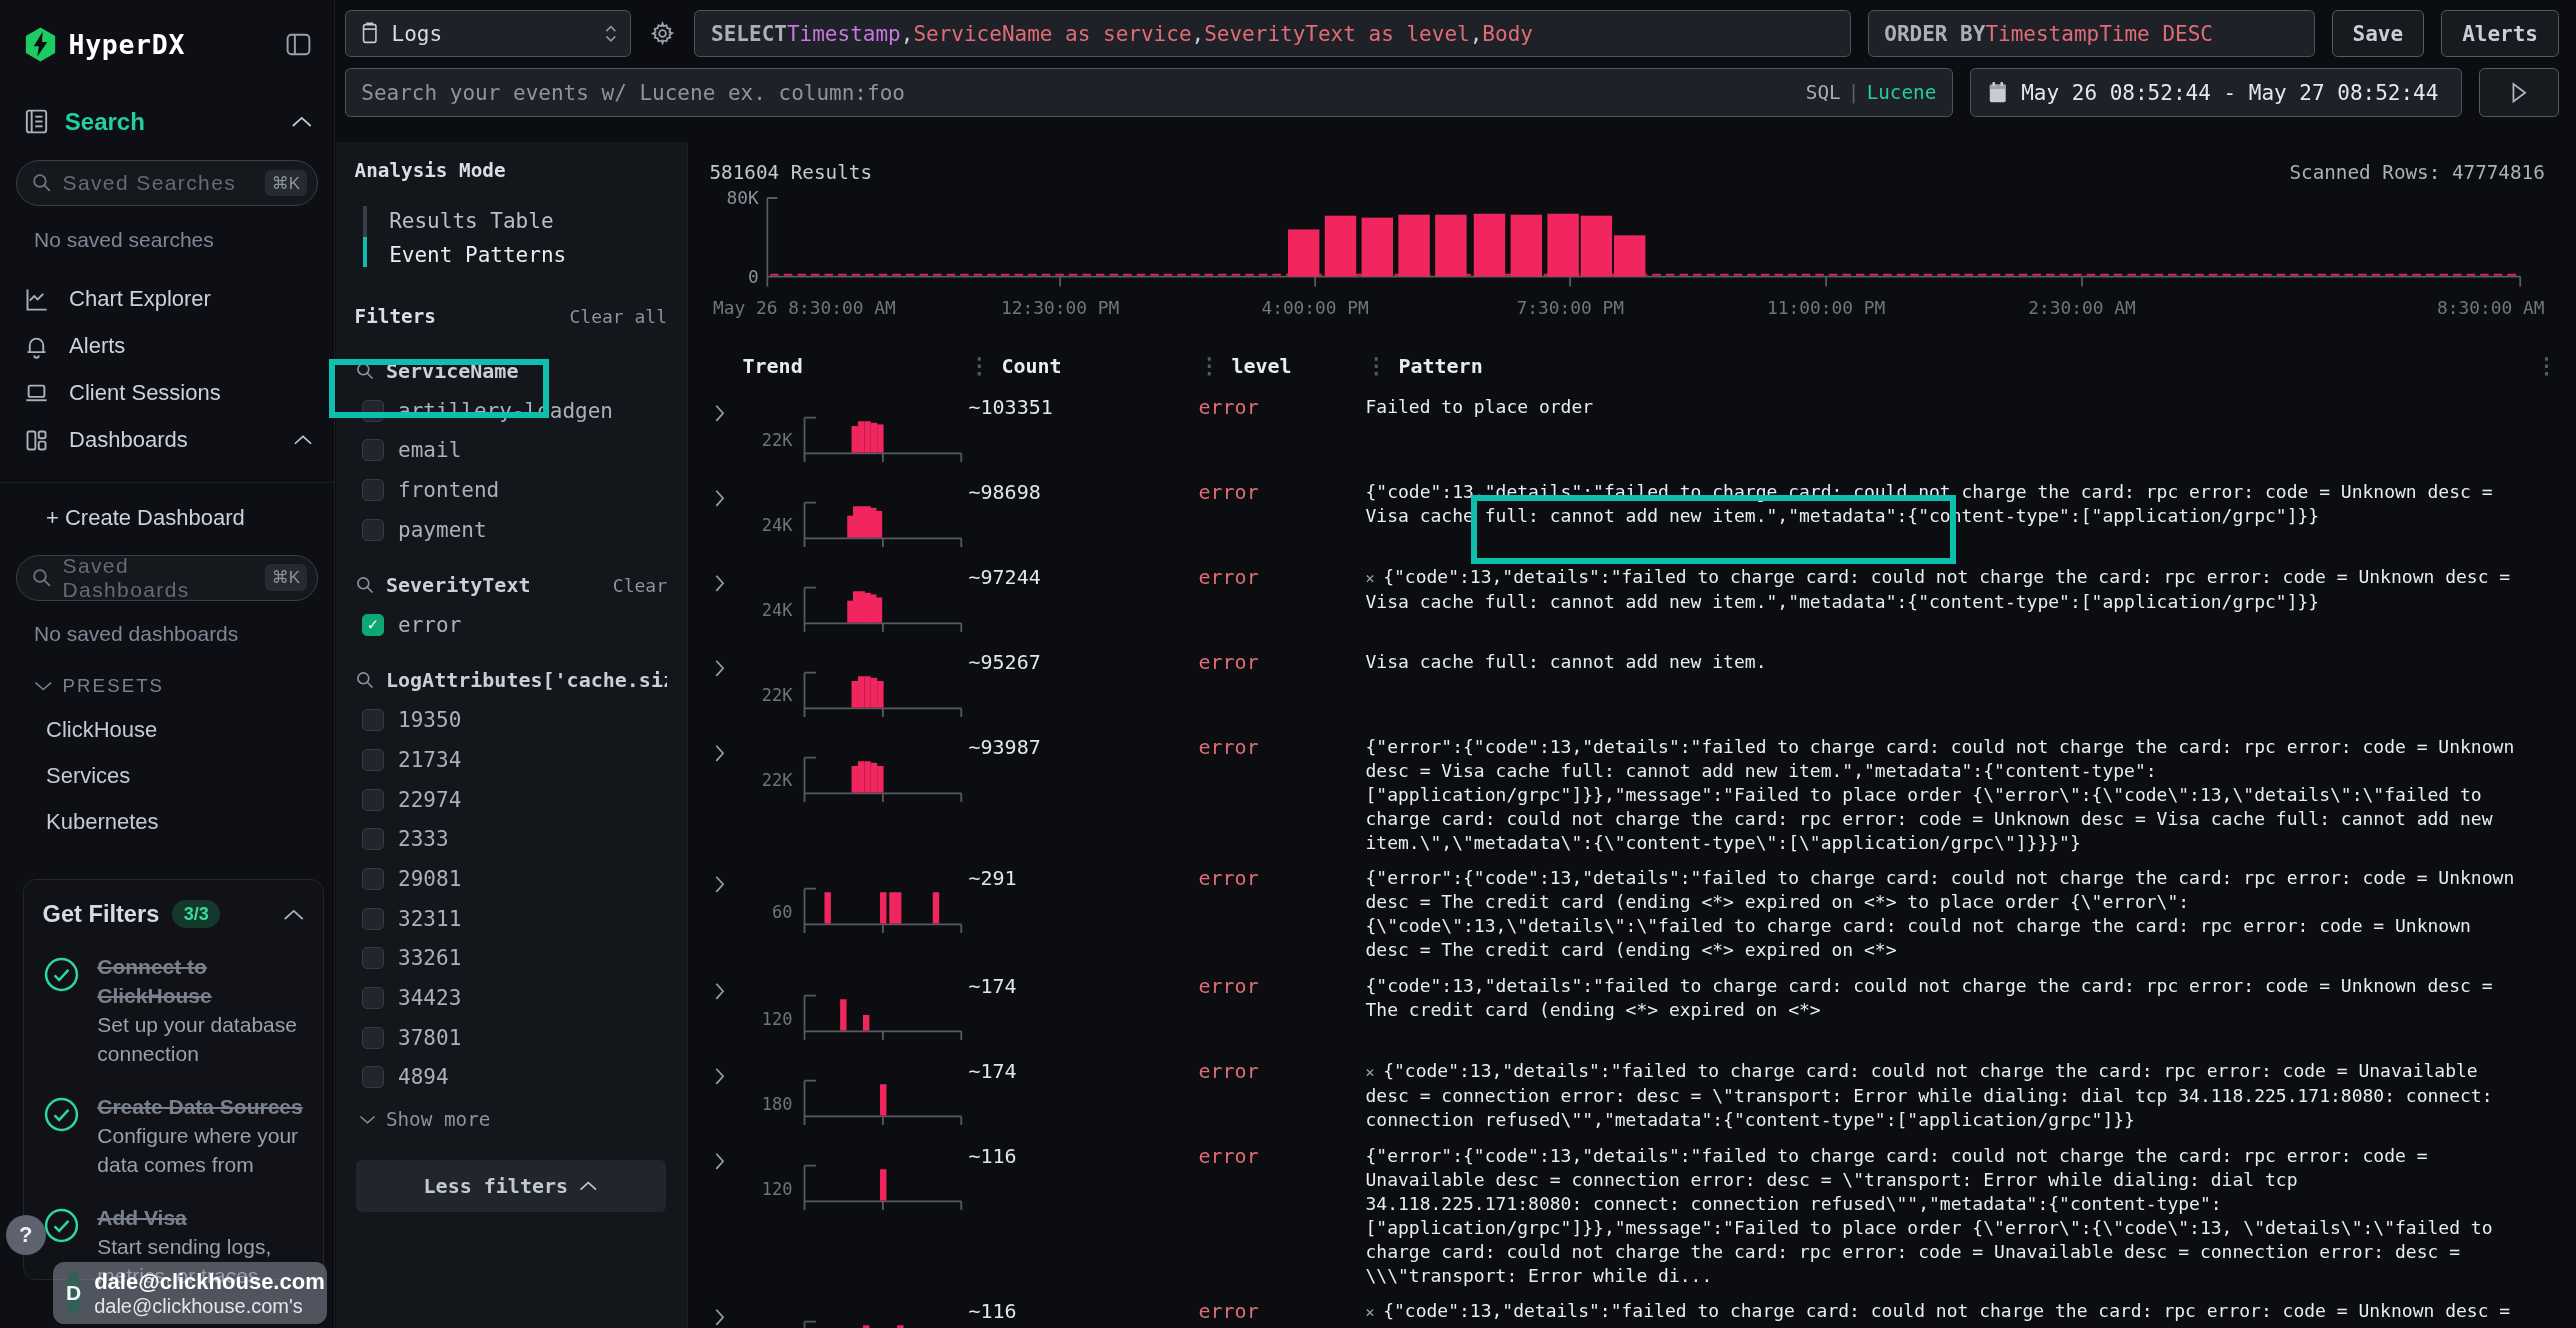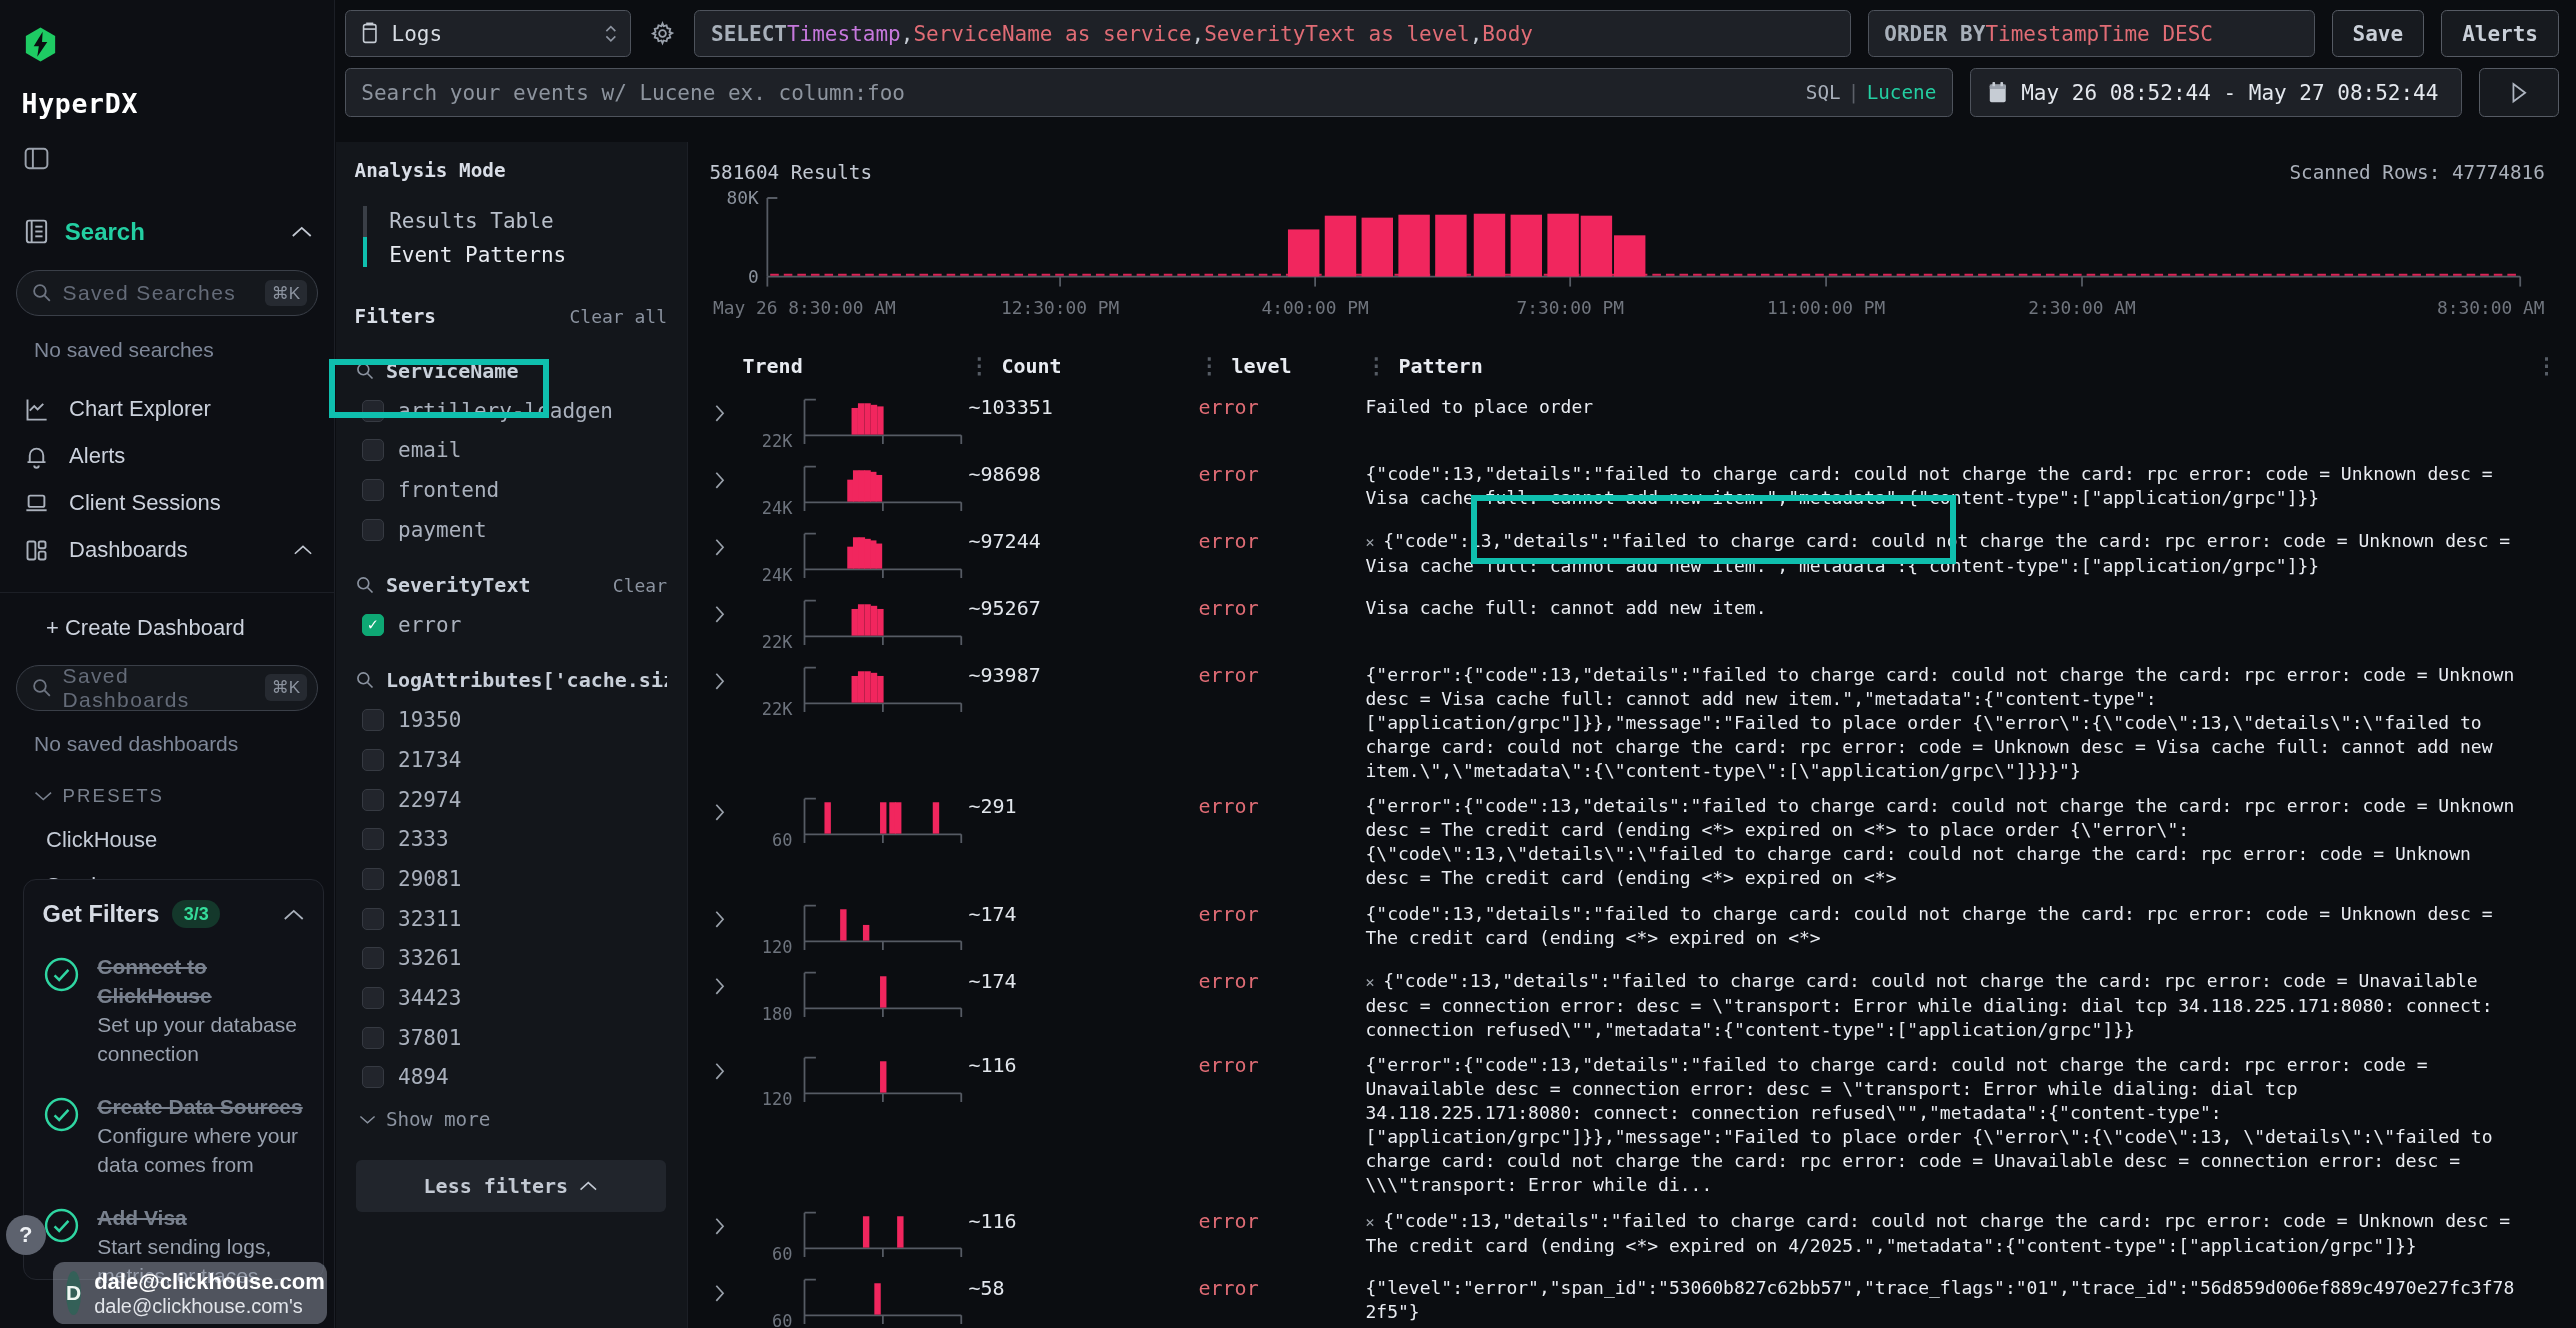--- a/index.html
+++ b/index.html
@@ -7,21 +7,21 @@
     font-family:"DejaVu Sans Mono", monospace; color:#dfe3ea; }
   :root{
     --bg:#0b0d11; --panel:#14161b; --line:#22262d; --border:#51565f;
     --muted:#8a919c; --dim:#6b717c; --teal:#23cfa2; --hl:#0fbfae;
     --pink:#f1265e; --salmon:#e06c75; --purple:#c678dd; --txt:#dfe3ea;
   }
 
   
   .sidebar{ position:absolute; left:0; top:0; width:335px; height:1328px;
     background:#0d0f14; border-right:1.4px solid #1c1f26; overflow:hidden; }
-  .logo-row{ display:flex; align-items:flex-start; gap:25px; margin:26px 21.5px 0 21.5px;flex-direction:column; }
+  .logo-row{ display:flex; align-items:center; gap:10px; margin:26px 21.5px 0 21.5px; }
   .logo-title{ font-weight:bold; font-size:26.5px; color:#fff; letter-spacing:0.7px; flex:1; }
   .panel-toggle{ color:#9aa1ac; }
   .side-section{ display:flex; align-items:center; gap:14.3px; margin:44px 21.5px 0 21.5px; }
   .side-section .label{ font-family:"Liberation Sans",sans-serif; font-weight:bold; font-size:24px; color:var(--teal); flex:1; }
   .pill{ display:flex; align-items:center; gap:10px; margin:24px 15.7px 0 15.7px; height:46px;
     border:1.4px solid #3a3f48; border-radius:23px; background:#15181d; padding:0 10px 0 14.3px; color:#6e7582; }
   .pill .ph{ font-family:"Liberation Sans",sans-serif; font-size:21px; letter-spacing:1.4px; flex:1; color:#646b78; }
   .kbd{ background:#262a31; border-radius:5.7px; padding:2.9px 7.2px; font-size:17px; color:#8d94a0;
     font-family:"Liberation Sans",sans-serif; }
   .side-empty{ font-family:"Liberation Sans",sans-serif; font-size:21px; color:#7e8798; margin:21.5px 21.5px 0 34px; }
@@ -115,21 +115,21 @@
   .histo{ margin-top:4.3px; }
 
   
   .ptable{ margin-top:18.6px; }
   .prow{ display:grid; grid-template-columns:33px 226px 230px 167px 1fr 33px; align-items:start; }
   .phead{ height:40px; align-items:center; }
   .hcell{ display:flex; align-items:center; gap:11.4px; font-weight:bold; font-size:20px; color:#e8ebf1; }
   .dots{ color:#555b64; font-size:21.5px; line-height:14.3px; }
   .rowitem{ margin-top:7.2px; margin-bottom:10px; }
   .chev{ color:#9aa1ab; padding-top:10px; padding-left:4.3px; }
-  .trend-cell{ display:flex; align-items:flex-end; }
+  .trend-cell{ display:flex; align-items:center;margin-top:18px; }
   .trend-cell .ylab{ width:50px; text-align:right; color:#6e747e; font-size:17px; padding-top:0px; margin-right:4.3px; }
   .count-cell{ font-size:20px; color:#e2e6ec; padding-top:1.4px; }
   .level-cell{ font-size:20px; color:var(--salmon); padding-top:1.4px; }
   .pattern-cell{ font-size:18px; line-height:24px; color:#e9ecf2; padding-right:18.6px; overflow-wrap:anywhere; padding-top:1.4px; }
   .dismiss-x{ color:#9aa0a8; font-size:15px; margin-right:8.6px; }
 
   
   .annot{ position:absolute; border:6.4px solid var(--hl); pointer-events:none; z-index:50; }
   .annot-modes{ left:329px; top:359px; width:220px; height:59px; }
   .annot-table{ left:1471px; top:495px; width:485px; height:69px; }

